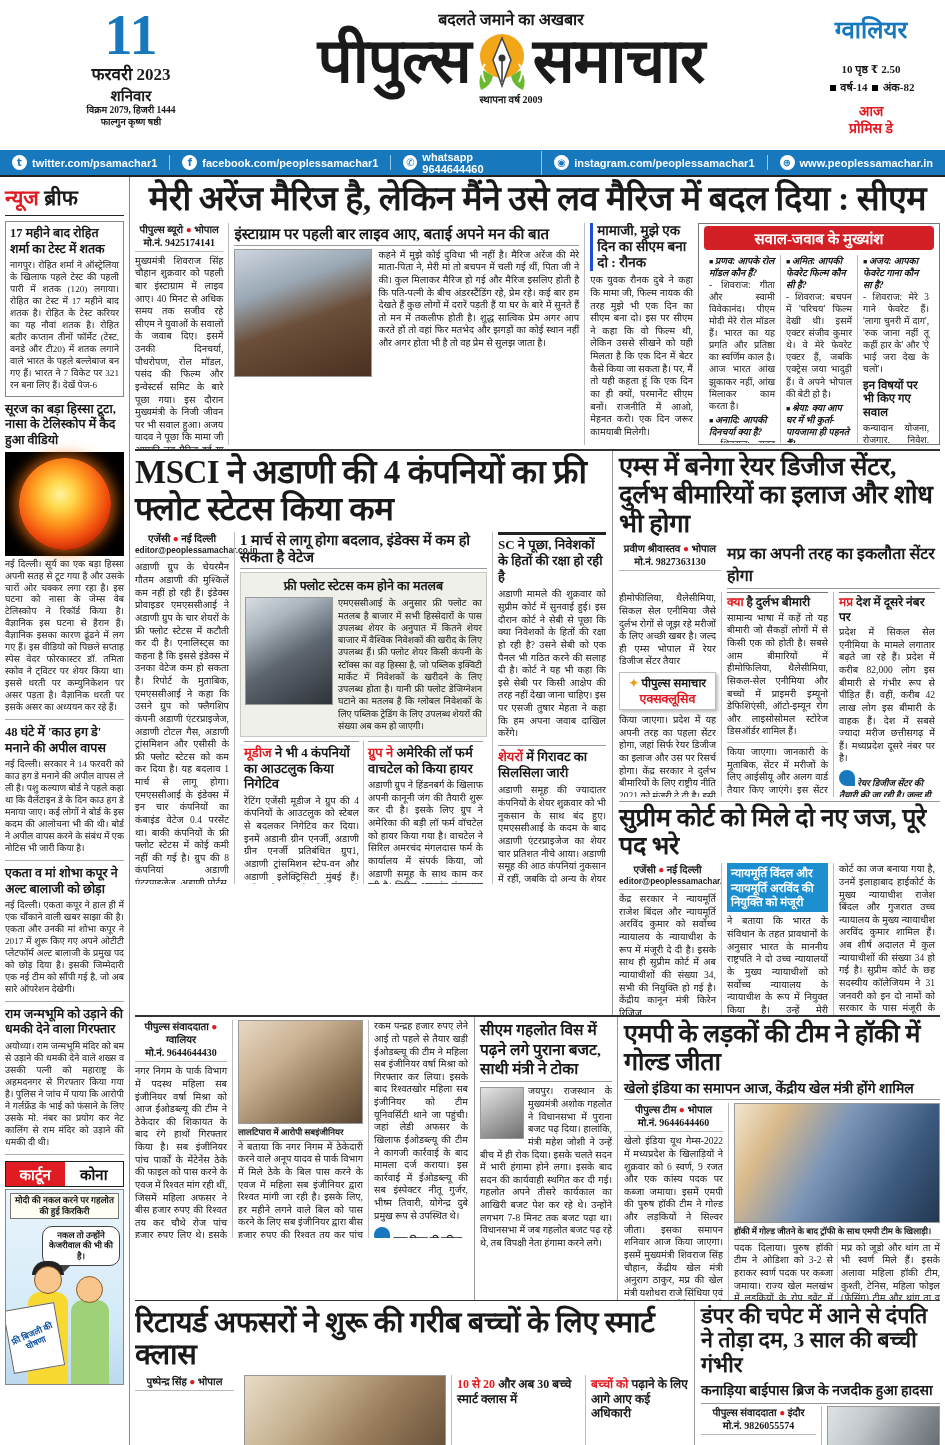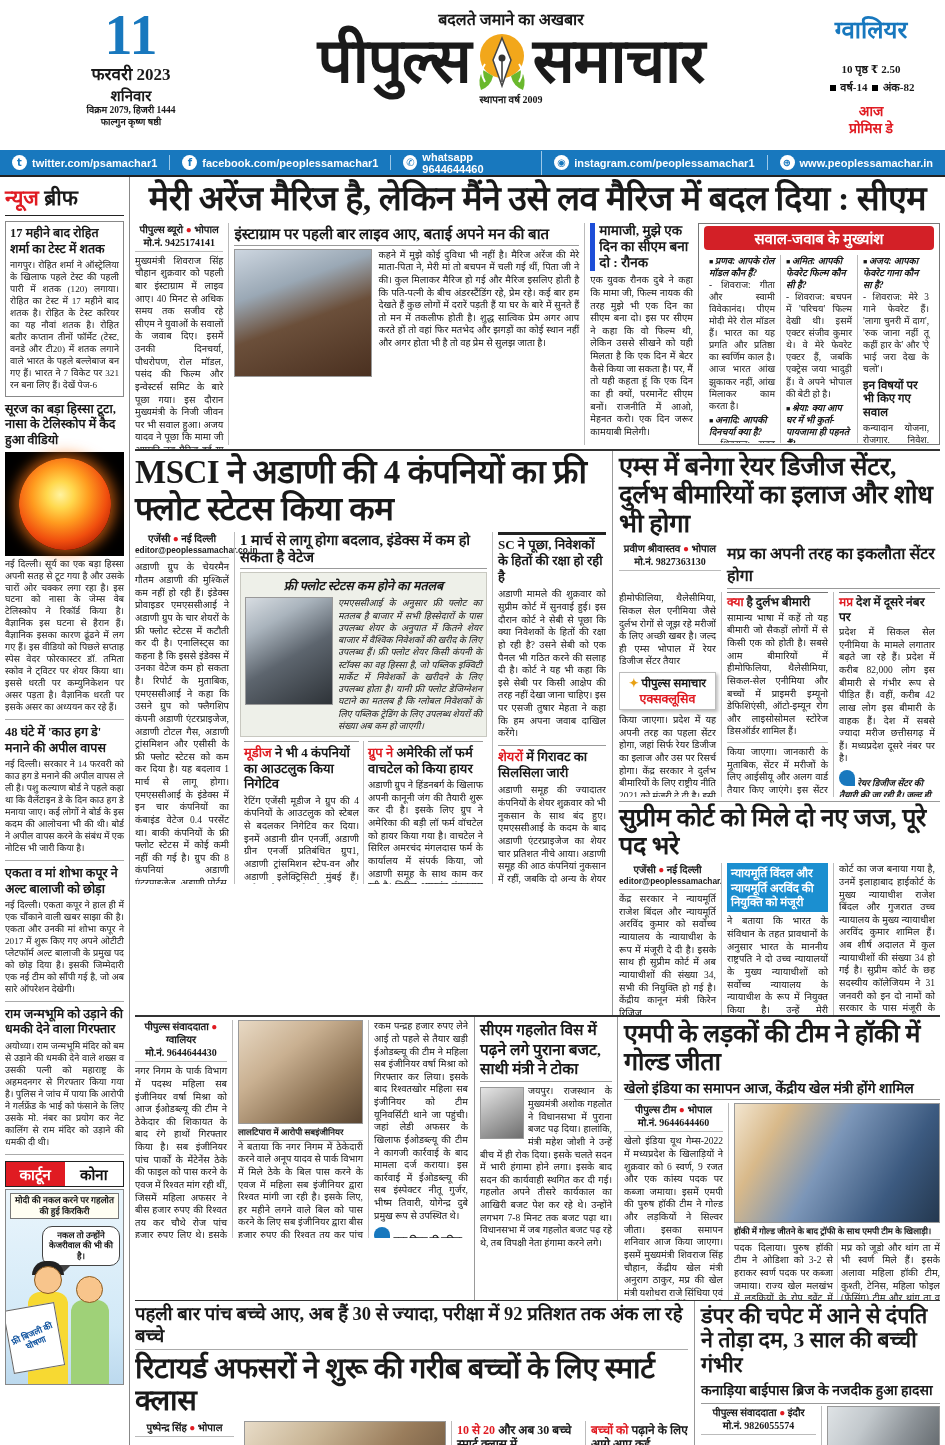--- a/index.html
+++ b/index.html
@@ -79,40 +79,40 @@
   
   .cm-hl { font-size:34px; font-weight:bold; line-height:1.08; text-align:center; margin:2px 0 5px; letter-spacing:-0.5px; }
   .cm-cols { display:flex; height:228px; overflow:hidden; border-bottom:2px solid #333; padding-bottom:4px; }
   .cm-c1 { width:97px; padding-right:5px; }
   .cm-mid { width:370px; padding:0 5px; }
   .cm-subhead { font-size:15px; font-weight:bold; border-bottom:1px solid #999; padding-bottom:2px; margin-bottom:3px; }
   .cm-midcols { display:flex; gap:6px; }
   .cm-photo-col { width:138px; }
   .cm-photo { height:128px; background:linear-gradient(160deg,#cdd6e0 0%,#9aa8b5 30%,#6b4f3a 55%,#4a3020 100%); border:1px solid #999; margin-bottom:3px; }
   .cm-mamaji { width:118px; padding:0 5px; }
-  .mamaji-title { font-size:13.5px; font-weight:bold; line-height:1.2; margin-bottom:3px; border-left:5px solid #1d4ed8; padding-left:4px; }
+  .mamaji-title { font-size:13.5px; font-weight:bold; line-height:1.2; margin-bottom:3px; border-left:3px solid #1d4ed8; padding-left:4px; }
   .qa-box { flex:1; border:1px solid #777; padding:4px 5px; position:relative; }
   .qa-header { background:#d32027; color:#fff; font-size:15px; font-weight:bold; text-align:center; border-radius:4px; width:230px; margin:-2px auto 5px; padding:2px 0; }
   .qa-cols { display:flex; }
   .qa-col { flex:1; padding:0 5px; overflow:hidden; height:188px; }
   .qa-q { font-size:9.3px; font-weight:bold; font-style:italic; line-height:1.3; }
   .qa-q:before { content:"■ "; font-size:7px; font-style:normal; }
   .qa-a { font-size:9.3px; line-height:1.3; text-align:justify; margin-bottom:2px; }
   .qa-extra-t { font-size:11.5px; font-weight:bold; line-height:1.2; margin:3px 0 2px; }
 
   
   .row-b { display:flex; border-bottom:2px solid #333; }
   .msci { width:478px; border-right:1px solid #999; padding:3px 6px 3px 0; }
   .msci-hl { font-size:33px; font-weight:bold; line-height:1.12; margin-bottom:4px; letter-spacing:-0.5px; }
   .msci-cols { display:flex; height:352px; overflow:hidden; }
   .msci-c1 { width:99px; padding-right:5px; }
   .msci-c2 { width:258px; padding:0 5px; }
   .msci-c3 { flex:1; padding-left:5px; }
   .msci-subhead { font-size:14.5px; font-weight:bold; border-bottom:1px solid #999; padding-bottom:2px; margin-bottom:3px; line-height:1.2; }
-  .graybox { background:#eef0e9; border:1px solid #c8c8c0; padding:4px; margin-bottom:4px;font-style:italic; }
+  .graybox { background:#eef0e9; border:1px solid #c8c8c0; padding:4px; margin-bottom:4px; }
   .graybox-title { font-size:12.5px; font-weight:bold; text-align:center; margin-bottom:3px; }
   .graybox-flex { display:flex; gap:5px; }
   .adani-photo { width:88px; height:108px; background:linear-gradient(150deg,#d8dde2 0%,#aab4bd 25%,#5d656e 55%,#2e3338 100%); border:1px solid #999; flex:none; }
   .graybox .body-txt { font-size:9.2px; }
   .sub-art { display:flex; }
   .sub-art > div { flex:1; padding:0 4px; overflow:hidden; }
   .sub-t { font-size:13px; font-weight:bold; line-height:1.2; margin-bottom:3px; border-top:1px solid #999; padding-top:3px; }
   .c3-box { border-top:3px solid #222; padding-top:2px; }
   .c3-t { font-size:13px; font-weight:bold; line-height:1.25; margin-bottom:3px; }
   .right-b { flex:1; padding-left:6px; }
@@ -531,21 +531,20 @@
                 <span>पदक दिलाया। पुरुष हॉकी टीम ने ओडिशा को 3-2 से हराकर स्वर्ण पदक पर कब्जा जमाया। राज्य खेल मलखंभ में लड़कियों के रोप इवेंट में प्रदेश की सिद्धि गुप्ता और लड़कों के हैंगिंग इवेंट में कुंदन सिंह कछावा ने स्वर्ण जीते। मप्र को जूडो और थांग ता में भी स्वर्ण मिले हैं। इसके अलावा महिला हॉकी टीम, कुश्ती, टेनिस, महिला फोइल (फेंसिंग) टीम और थांग ता व मलखंभ में 2-2 रजत पदक भी मप्र की झोली में आए।</span>
                 
               </div>
             </div>
           </div>
         </div>
       </div>
 
       <div class="row-d">
         <div class="smart">
-          <div class="smart-strip">पहली बार पांच बच्चे आए, अब हैं 30 से ज्यादा, परीक्षा में 92 प्रतिशत तक अंक ला रहे बच्चे</div>
           <h2 class="smart-hl">रिटायर्ड अफसरों ने शुरू की गरीब बच्चों के लिए स्मार्ट क्लास</h2>
           <div class="smart-cols">
             <div class="smart-c1">
               <div class="byline">
                 <span>पुष्पेन्द्र सिंह</span>
                 <span class="dot">●</span>
                 <span>भोपाल</span>
                 
               </div>
 

